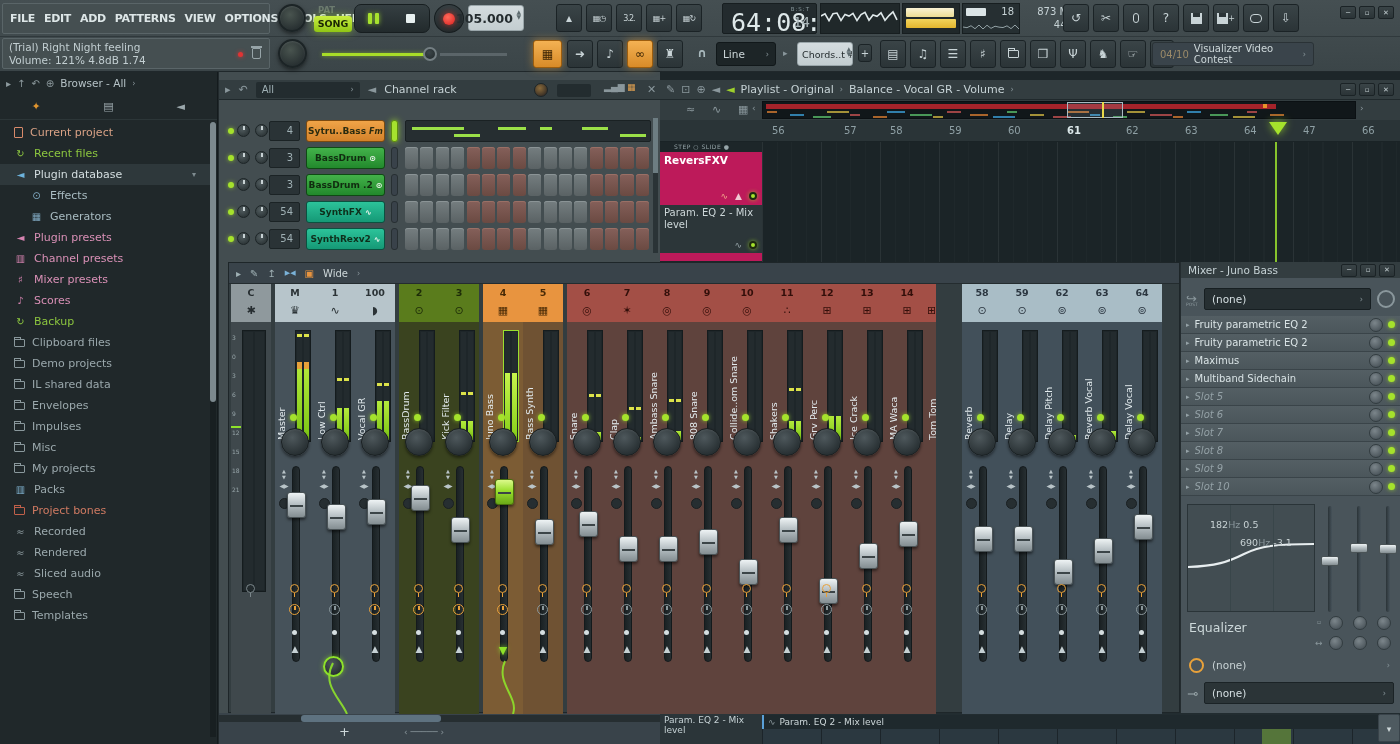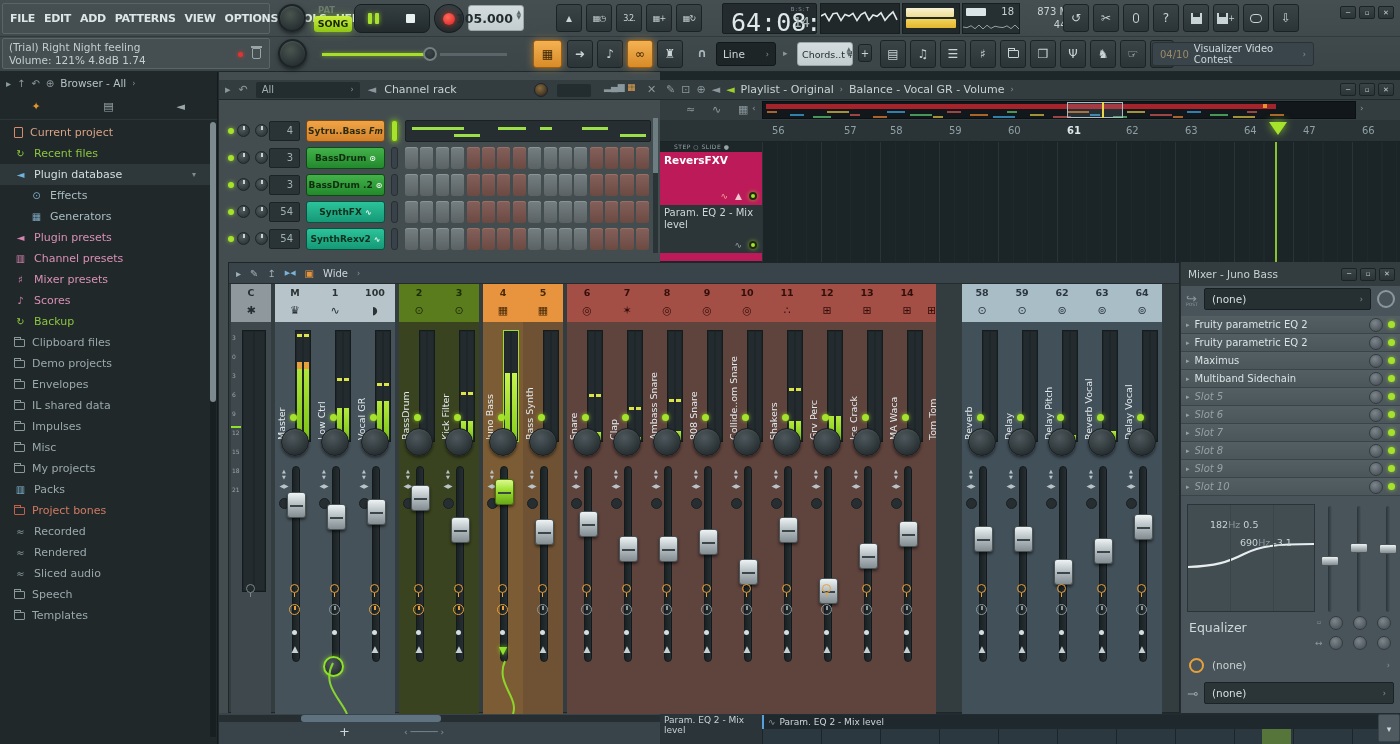--- a/index.html
+++ b/index.html
@@ -158,21 +158,21 @@
 .mdot{position:absolute;left:17px;top:308px;width:5px;height:5px;border-radius:50%;background:#d5dee0;}
 .mtri{position:absolute;left:0;top:322px;width:40px;text-align:center;font-size:9px;color:#c5d0d3;}
 .mtri.grn{color:#8ee22a;text-shadow:0 0 5px rgba(140,225,40,.9);font-size:11px;}
 .rknob{position:absolute;left:8px;top:334px;width:21px;height:21px;border-radius:50%;background:radial-gradient(circle at 40% 33%,#4e585c,#272f32 75%);border:2px solid #8ee22a;box-shadow:0 0 5px rgba(140,225,40,.6);}
 .dbnum{position:absolute;left:1px;font-size:6px;color:#97a5a9;}
 .dbdash{position:absolute;left:0;width:10px;height:2px;background:#8ee22a;}
 .bigmeter{position:absolute;left:11px;top:8px;width:24px;height:262px;background:#1e2629;border:1px solid #151c1e;display:flex;gap:2px;padding:1px;}
 .bigmeter .mch{flex:1;position:relative;background:#232b2e;}
 
 #fxpanel{position:absolute;left:1180px;top:262px;width:220px;height:451px;background:#49545a;border-left:1px solid #242c2f;z-index:25;}
-#fxtitle{position:absolute;left:0;top:0;width:100%;height:24px;background:#333d40;display:flex;align-items:center;padding:3px 7px;font-size:10.5px;color:#c6d2d5;}
+#fxtitle{position:absolute;left:0;top:0;width:100%;height:16px;background:#333d40;display:flex;align-items:center;padding:3px 7px;font-size:10.5px;color:#c6d2d5;}
 #fxinput{position:absolute;left:0;top:24px;width:100%;height:26px;display:flex;align-items:center;gap:6px;padding:0 5px;}
 #fxinput .drop{flex:1;height:22px;background:#262f32;border:1px solid #171f22;border-radius:2px;display:flex;align-items:center;justify-content:space-between;padding:0 7px;font-size:10.5px;color:#d5dfe2;}
 .ringico{width:18px;height:18px;border-radius:50%;border:2px solid #8a979c;position:relative;flex:none;}
 #fxslots{position:absolute;left:0;top:54px;width:100%;}
 .fxslot{height:18px;display:flex;align-items:center;gap:5px;padding:0 5px;background:linear-gradient(#545f64,#4b565b);border-bottom:1px solid #3a4449;font-size:10px;}
 .fxslot .arr{color:#94a1a6;font-size:7px;}
 .fxslot .nm{flex:1;color:#d9e3e5;white-space:nowrap;overflow:hidden;}
 .fxslot .nm.empty{color:#94a1a6;font-style:italic;}
 .fxknob{width:14px;height:14px;border-radius:50%;background:radial-gradient(circle at 40% 33%,#7c868b,#4a545a 80%);border:1px solid #323c40;flex:none;}
 .fxled{width:7px;height:7px;border-radius:50%;background:#a5e22c;box-shadow:0 0 4px rgba(160,220,40,.8);flex:none;}
@@ -523,25 +523,25 @@
       <div class="bitem">
         <span class="fico" style="color: rgb(138, 152, 156);"></span>
         <span style="color: rgb(154, 168, 172);">Clipboard files</span>
       </div>
       <div class="bitem">
         <span class="fico" style="color: rgb(138, 152, 156);"></span>
         <span style="color: rgb(154, 168, 172);">Demo projects</span>
       </div>
       <div class="bitem">
         <span class="fico" style="color: rgb(138, 152, 156);"></span>
+        <span style="color: rgb(154, 168, 172);">IL shared data</span>
+      </div>
+      <div class="bitem">
+        <span class="fico" style="color: rgb(138, 152, 156);"></span>
         <span style="color: rgb(154, 168, 172);">Envelopes</span>
-      </div>
-      <div class="bitem">
-        <span class="fico" style="color: rgb(138, 152, 156);"></span>
-        <span style="color: rgb(154, 168, 172);">IL shared data</span>
       </div>
       <div class="bitem">
         <span class="fico" style="color: rgb(138, 152, 156);"></span>
         <span style="color: rgb(154, 168, 172);">Impulses</span>
       </div>
       <div class="bitem">
         <span class="fico" style="color: rgb(138, 152, 156);"></span>
         <span style="color: rgb(154, 168, 172);">Misc</span>
       </div>
       <div class="bitem">

